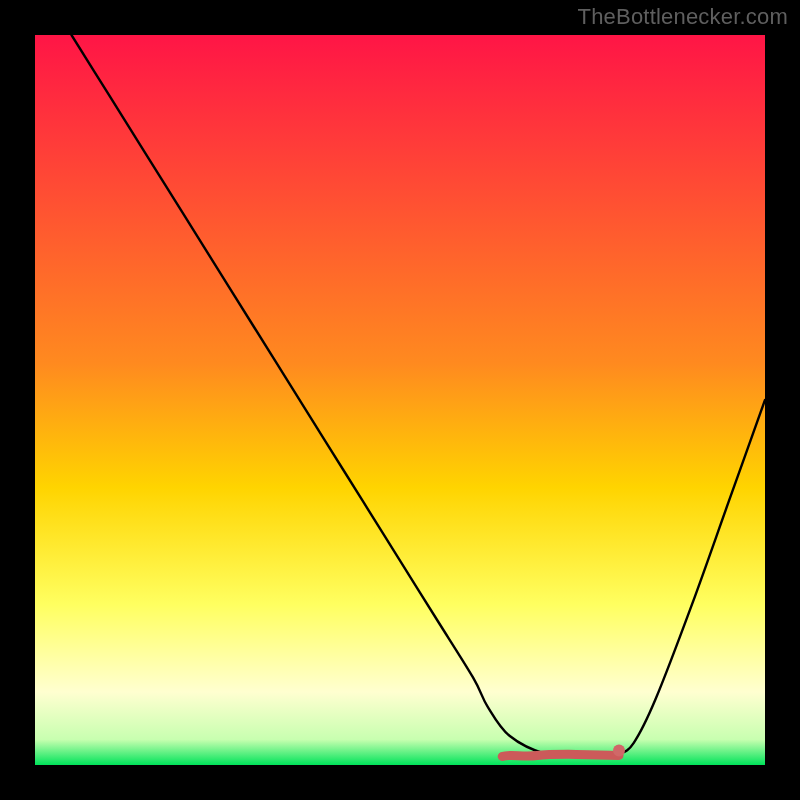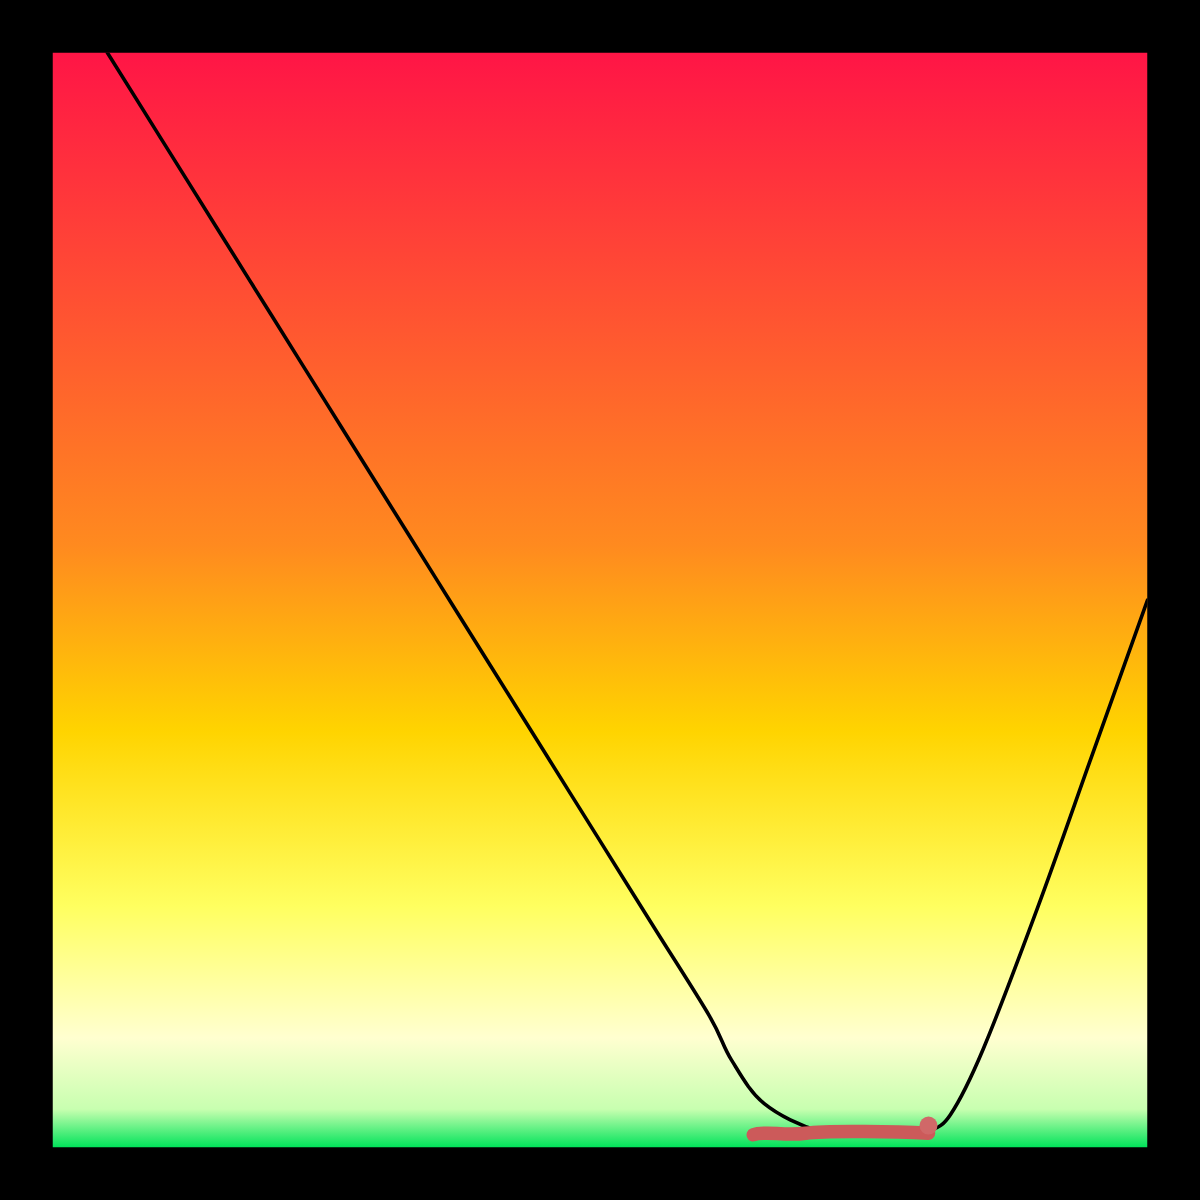--- a/index.html
+++ b/index.html
@@ -40,20 +40,21 @@
   svg.curve {
     position: absolute;
     inset: 0;
     z-index: 2;
   }
 </style>
 </head>
 <body>
 
 <div class="container">
+  <div class="attribution">TheBottlenecker.com</div>
 
   <div class="plot-area">
     <svg class="gradient-bg" viewBox="0 0 730 730" preserveAspectRatio="none">
       <defs>
         <linearGradient id="bg-grad" x1="0" y1="0" x2="0" y2="1">
             <stop offset="0%" stop-color="#ff1546"></stop>
             <stop offset="45%" stop-color="#ff8a1f"></stop>
             <stop offset="62%" stop-color="#ffd400"></stop>
             <stop offset="78%" stop-color="#ffff60"></stop>
             <stop offset="90%" stop-color="#ffffd0"></stop>

